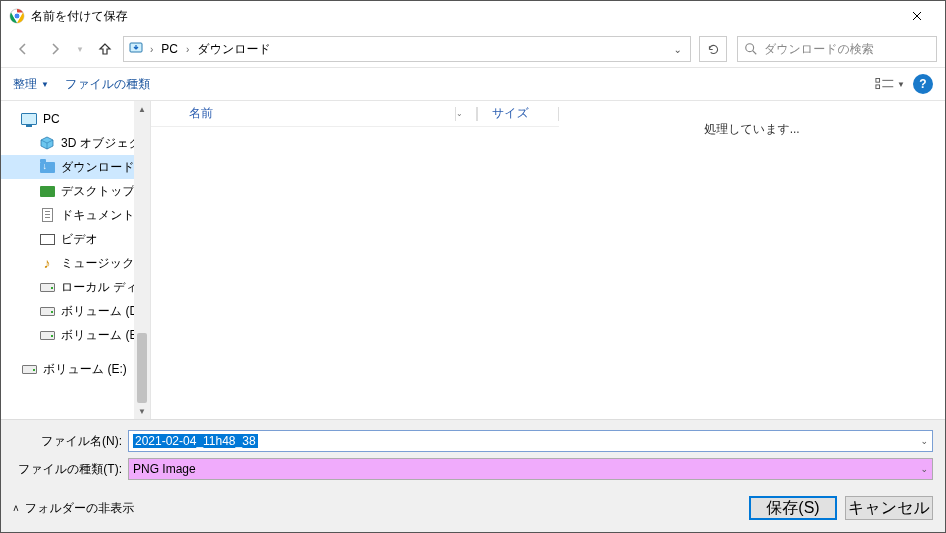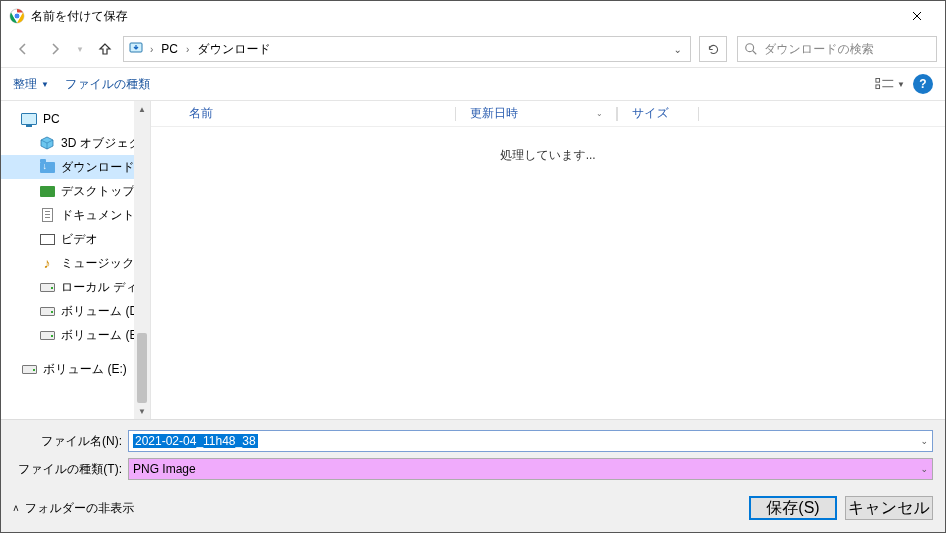--- a/index.html
+++ b/index.html
@@ -40,21 +40,21 @@
   .tree-group { margin-bottom: 10px; }
   .tree-item { display:flex; align-items:center; height:24px; padding-left: 20px; gap:6px; white-space:nowrap; overflow:hidden; cursor:pointer;}
   .tree-item.child { padding-left: 38px; }
   .tree-item.selected { background:#cde8ff; }
   .tree-item .ic { width:16px; height:16px; flex:0 0 16px; display:flex; align-items:center; justify-content:center; }
   .tree-scroll { position:absolute; right:0; top:0; bottom:0; width:16px; background:#f0f0f0; display:flex; flex-direction:column; }
   .tree-scroll .arr { height:16px; display:flex; align-items:center; justify-content:center; color:#666; font-size:8px;}
   .tree-scroll .thumb { background:#c2c2c2; margin:0 3px; flex:0 0 70px; border-radius:2px;}
   .tree-scroll .track { flex:1; }
 
-  .listpane { flex:1; display:flex; flex-direction:column; }
+  .listpane { flex:1; display:flex; }
   .cols { height:26px; display:flex; align-items:center; border-bottom:1px solid #eee; color:#2a5db0; font-size:12px; }
   .cols .col { padding:0 14px; height:100%; display:flex; align-items:center; }
   .cols .col.name { width:280px; }
   .cols .col.date { width:140px; }
   .cols .col.sort { width:20px; padding:0; color:#777; font-size:8px;}
   .cols .col.kind { width:120px; }
   .cols .col.size { width:80px; }
   .cols .sepv { width:1px; height:14px; background:#ddd; }
   .status { flex:1; display:flex; justify-content:center; padding-top:20px; color:#333; }
 
@@ -263,23 +263,20 @@
     </div>
   </div>
 
   <div class="listpane">
     <div class="cols">
       <div style="width:24px;"></div>
       <div class="col name">
           <span>名前</span>
         </div>
       <div class="sepv"></div>
-      <div class="col date">
-          <span>更新日時</span>
-        </div>
       <div class="col sort">⌄</div>
       <div class="sepv"></div>
       <div class="sepv"></div>
       <div class="col size">
           <span>サイズ</span>
         </div>
       <div class="sepv"></div>
     </div>
     <div class="status">
       <span>処理しています...</span>

